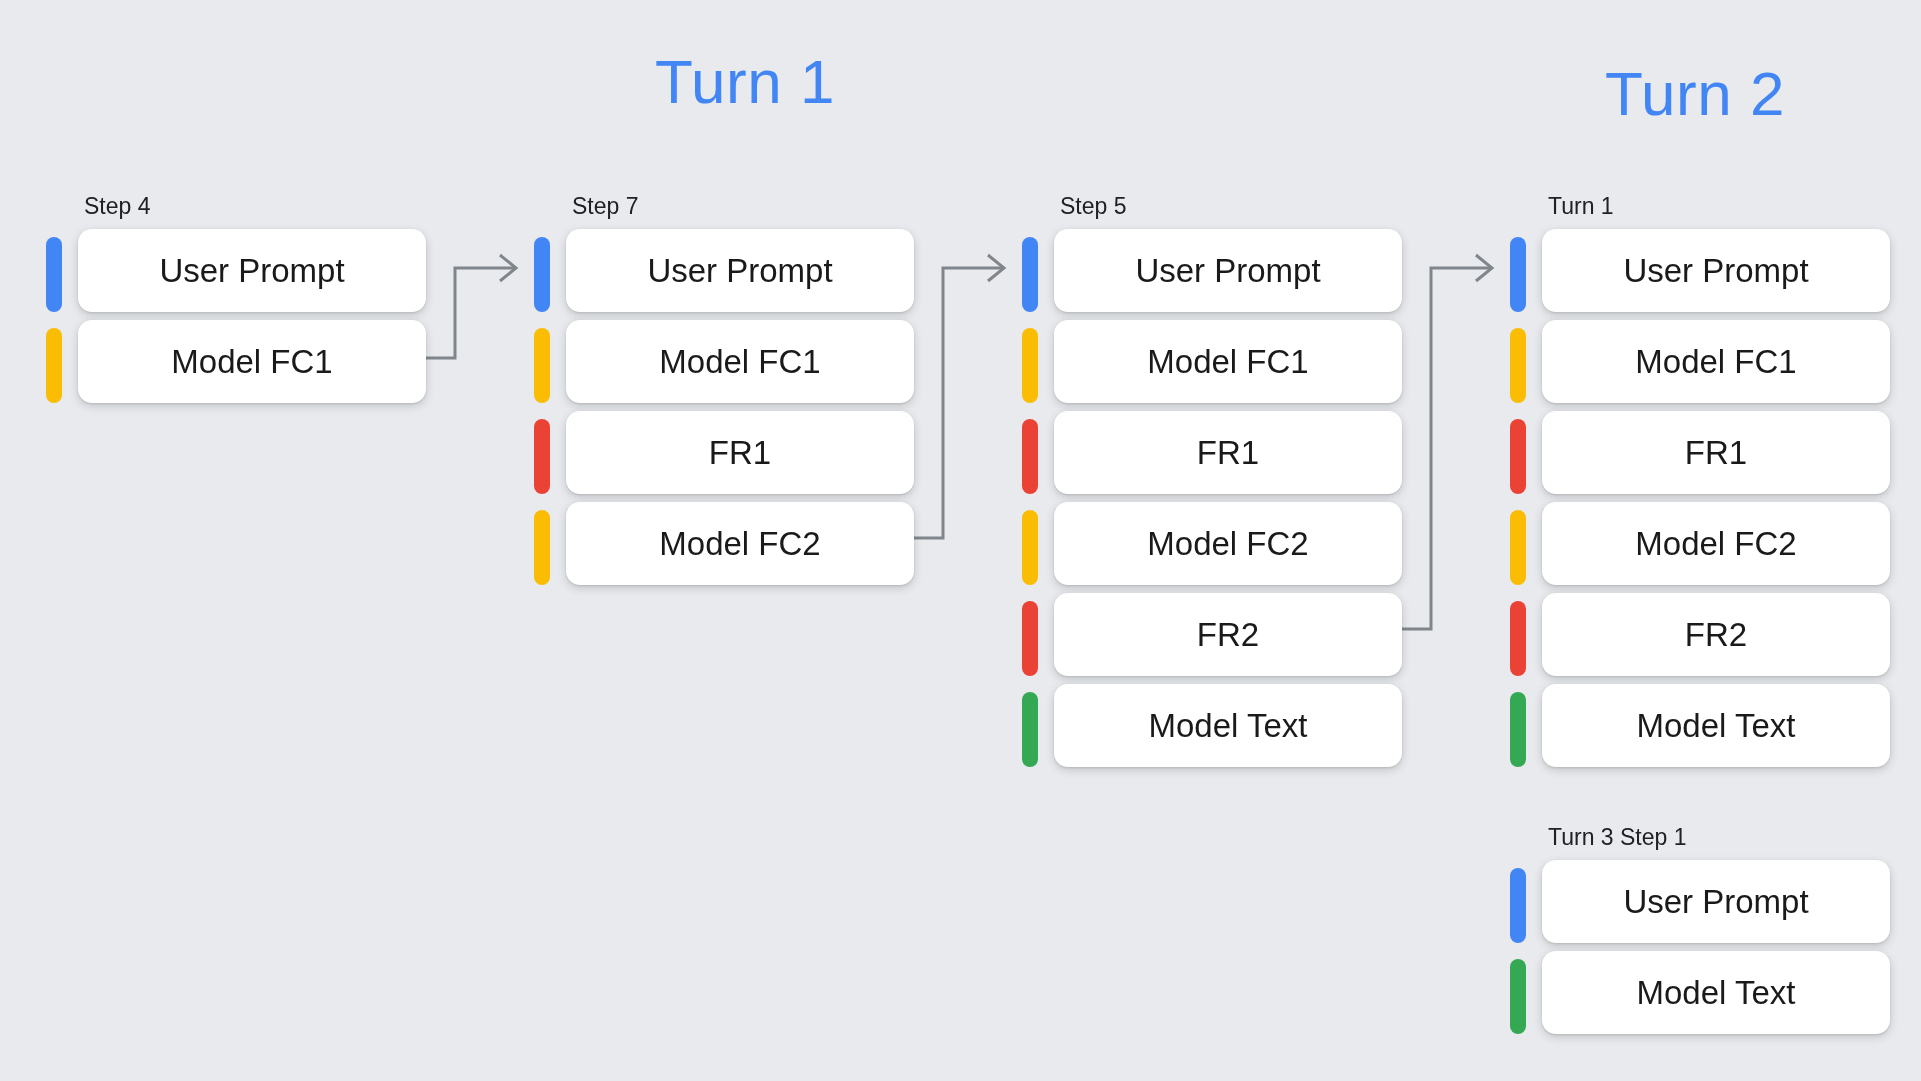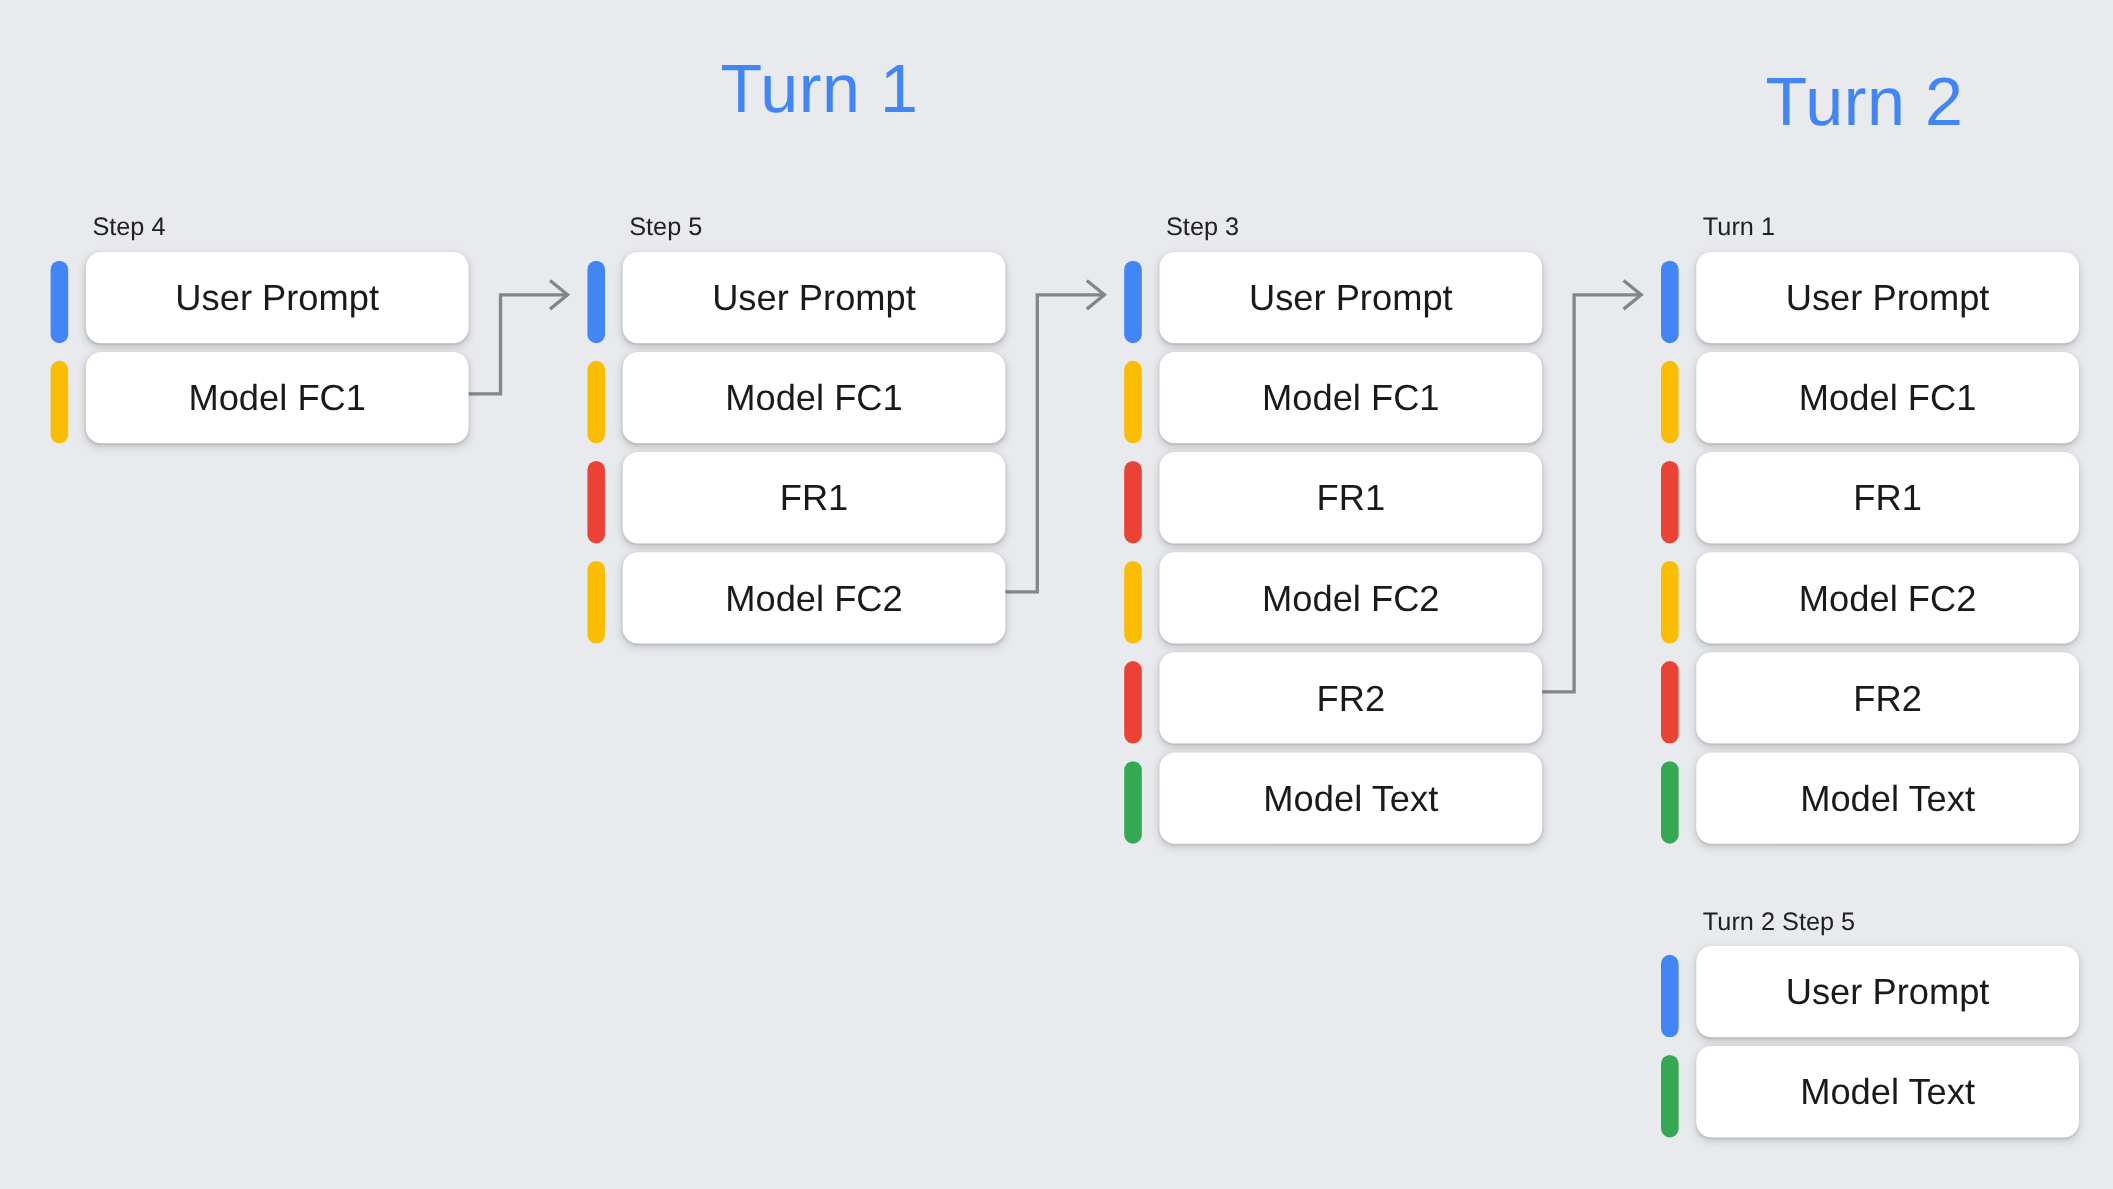--- a/index.html
+++ b/index.html
@@ -150,42 +150,42 @@
       <div class="bar blue"></div>
       <div class="card">User Prompt</div>
     </div>
     <div class="row" style="top:91px">
       <div class="bar yellow"></div>
       <div class="card">Model FC1</div>
     </div>
   </div>
 
   <div class="column" id="col-step2">
+    <div class="column-label">Step 7</div>
+
+    <div class="row" style="top:0px">
+      <div class="bar blue"></div>
+      <div class="card">User Prompt</div>
+    </div>
+    <div class="row" style="top:91px">
+      <div class="bar yellow"></div>
+      <div class="card">Model FC1</div>
+    </div>
+    <div class="row" style="top:182px">
+      <div class="bar red"></div>
+      <div class="card">FR1</div>
+    </div>
+    <div class="row" style="top:273px">
+      <div class="bar yellow"></div>
+      <div class="card">Model FC2</div>
+    </div>
+  </div>
+
+  <div class="column" id="col-step3">
     <div class="column-label">Step 5</div>
-
-    <div class="row" style="top:0px">
-      <div class="bar blue"></div>
-      <div class="card">User Prompt</div>
-    </div>
-    <div class="row" style="top:91px">
-      <div class="bar yellow"></div>
-      <div class="card">Model FC1</div>
-    </div>
-    <div class="row" style="top:182px">
-      <div class="bar red"></div>
-      <div class="card">FR1</div>
-    </div>
-    <div class="row" style="top:273px">
-      <div class="bar yellow"></div>
-      <div class="card">Model FC2</div>
-    </div>
-  </div>
-
-  <div class="column" id="col-step3">
-    <div class="column-label">Step 3</div>
 
     <div class="row" style="top:0px">
       <div class="bar blue"></div>
       <div class="card">User Prompt</div>
     </div>
     <div class="row" style="top:91px">
       <div class="bar yellow"></div>
       <div class="card">Model FC1</div>
     </div>
     <div class="row" style="top:182px">
@@ -229,21 +229,21 @@
       <div class="bar red"></div>
       <div class="card">FR2</div>
     </div>
     <div class="row" style="top:455px">
       <div class="bar green"></div>
       <div class="card">Model Text</div>
     </div>
   </div>
 
   <div class="column" id="col-turn2step1">
-    <div class="column-label">Turn 2 Step 5</div>
+    <div class="column-label">Turn 3 Step 1</div>
 
     <div class="row" style="top:0px">
       <div class="bar blue"></div>
       <div class="card">User Prompt</div>
     </div>
     <div class="row" style="top:91px">
       <div class="bar green"></div>
       <div class="card">Model Text</div>
     </div>
   </div>

